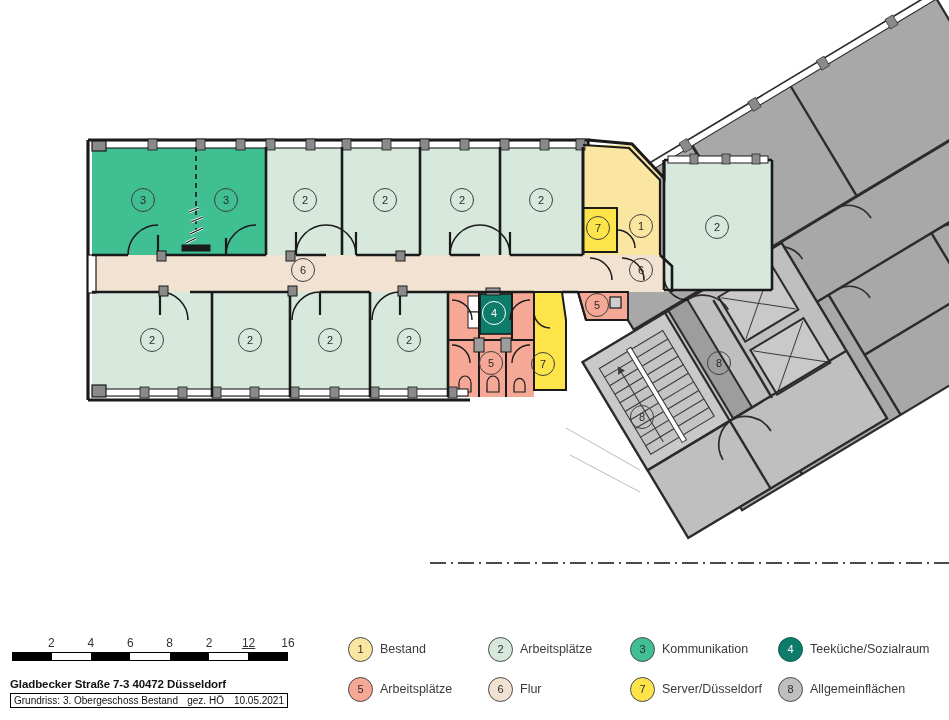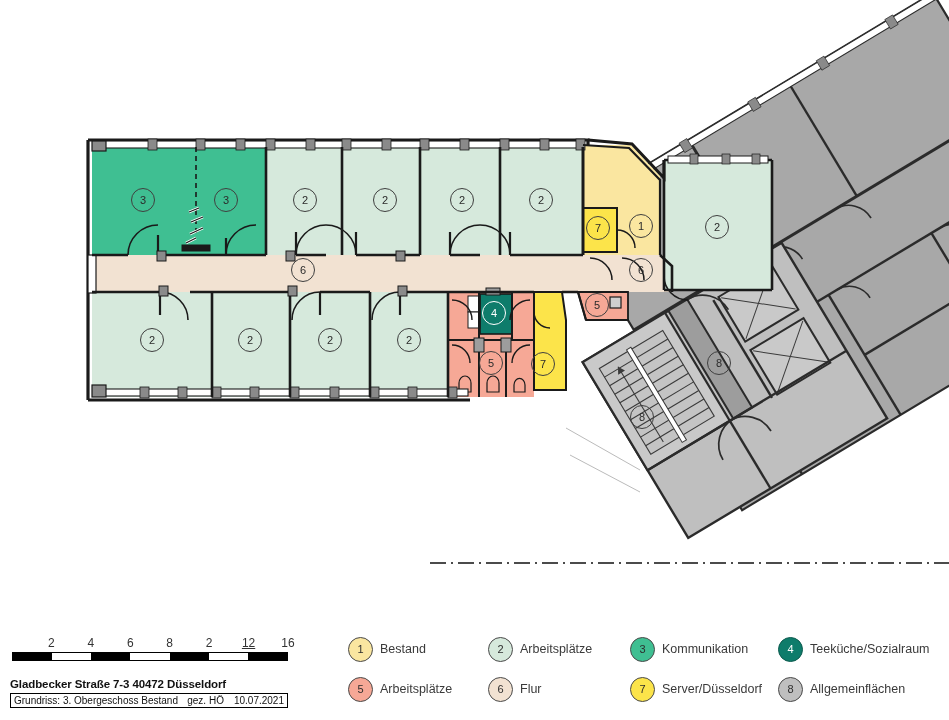--- a/index.html
+++ b/index.html
@@ -367,21 +367,21 @@
       <i style="background: rgb(255, 255, 255);"></i>
       <i style="background: rgb(0, 0, 0);"></i>
     </div>
 </div>
 
 <div id="titleblock">
   <div id="tb-addr">Gladbecker Straße 7-3  40472 Düsseldorf</div>
   <div id="tb-box">
     <span id="tb-left">Grundriss: 3. Obergeschoss  Bestand</span>
     <span id="tb-mid">gez. HÖ</span>
-    <span id="tb-date">10.07.2021</span>
+    <span id="tb-date">10.05.2021</span>
   </div>
 </div>
 
 <div id="legend">
   <div class="lg-row" id="lg-row1">
       <div class="lg-item" style="position: absolute; left: 0px;">
         <div class="lg-badge" style="background: rgb(250, 230, 160);">1</div>
         <div class="lg-label">Bestand</div>
       </div>
       <div class="lg-item" style="position: absolute; left: 140px;">

